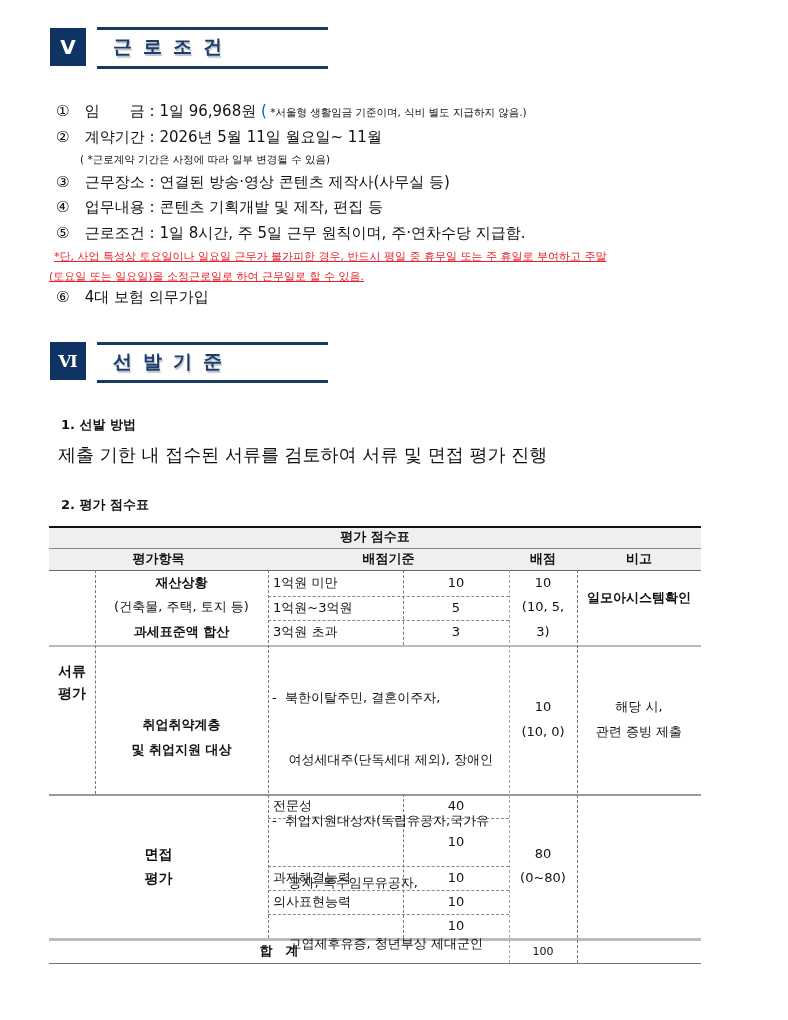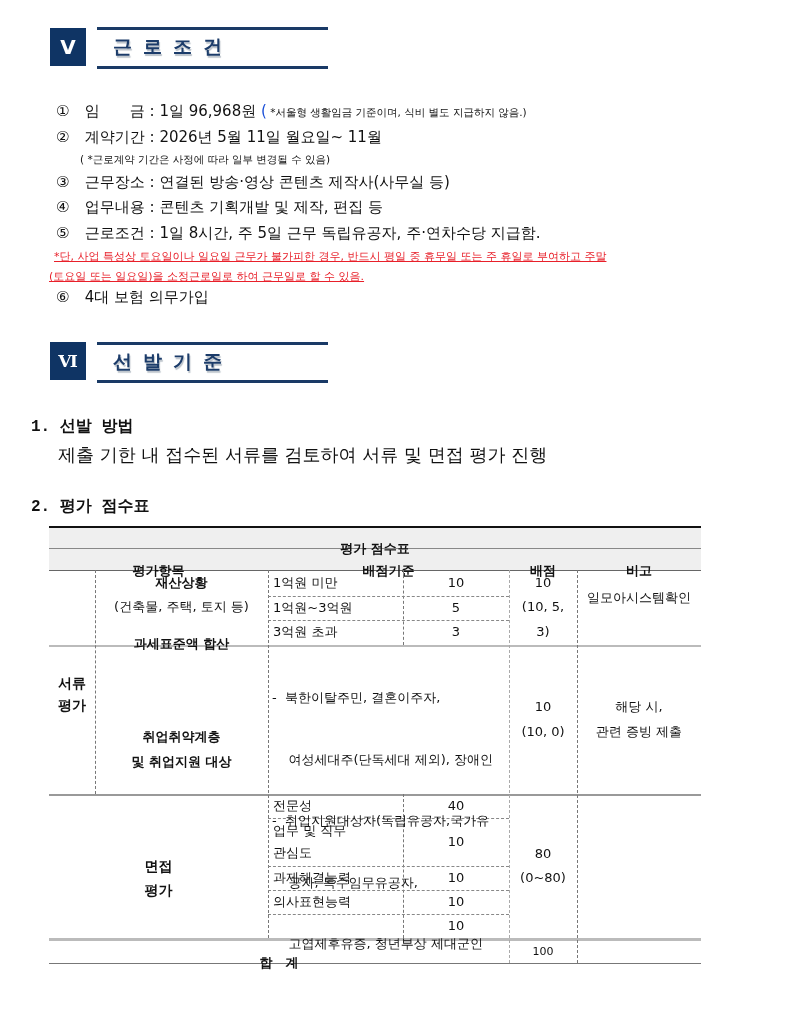--- a/index.html
+++ b/index.html
@@ -9,28 +9,28 @@
   .sec-badge { position:absolute; background:#0f3464; color:#fff; font-weight:bold;
                display:flex; align-items:center; justify-content:center; }
   .sec-line { position:absolute; height:3px; background:#1a3a66; }
   .sec-title { position:absolute; font-weight:bold; color:#1c3c6a; letter-spacing:11px;
                text-shadow:1px 2px 1px #b9c0c8; font-size:19px; }
   .item { position:absolute; left:56px; font-size:15px; white-space:nowrap; color:#111; }
   .item .num { display:inline-block; width:24px; }
   .paren-blue { color:#1a4fd8; }
   .small { font-size:10.5px; }
   .note-red { position:absolute; font-size:11px; color:#e8202a; white-space:nowrap;text-decoration:underline; }
-  .h2 { position:absolute; left:31px; font-size:16px; font-weight:bold;font-family:Liberation Mono, monospace; }
+  .h2 { position:absolute; left:61px; font-size:13px; font-weight:bold; }
   .body-txt { position:absolute; left:58px; font-size:18px; white-space:nowrap; }
   
   .t { position:absolute; left:49px; width:652px; font-size:13px; }
   .cell { position:absolute; display:flex; align-items:center; justify-content:center;
           text-align:center; box-sizing:border-box; line-height:1.75; }
   .left { justify-content:flex-start; text-align:left; padding-left:5px; }
-  .b { font-weight:bold;margin-top:12px; }
+  .b { font-weight:bold; }
   .hline { position:absolute; left:0; width:652px; }
   .vdash { position:absolute; width:0; border-left:1px dashed #777; }
   .hdash { position:absolute; height:0; border-top:1px dashed #888; }
 </style>
 </head>
 <body>
 
 <div class="sec-badge" style="left:50px;top:28px;width:36px;height:38px;font-size:20px;">Ⅴ</div>
 <div class="sec-line" style="left:97px;top:27px;width:231px;"></div>
 <div class="sec-line" style="left:97px;top:66px;width:231px;"></div>
@@ -50,21 +50,21 @@
 <div class="item" style="top:173px;">
   <span class="num">③</span>
   <span>근무장소</span><span style="white-space:pre;"> : </span><span>연결된 방송·영상 콘텐츠 제작사(사무실 등)</span>
 </div>
 <div class="item" style="top:198px;">
   <span class="num">④</span>
   <span>업무내용</span><span style="white-space:pre;"> : </span><span>콘텐츠 기획개발 및 제작, 편집 등</span>
 </div>
 <div class="item" style="top:224px;">
   <span class="num">⑤</span>
-  <span>근로조건</span><span style="white-space:pre;"> : </span><span>1일 8시간, 주 5일 근무 독립유공자, 주·연차수당 지급함.</span>
+  <span>근로조건</span><span style="white-space:pre;"> : </span><span>1일 8시간, 주 5일 근무 원칙이며, 주·연차수당 지급함.</span>
 </div>
 <div class="note-red" style="left:54px;top:249px;">*단, 사업 특성상 토요일이나 일요일 근무가 불가피한 경우, 반드시 평일 중 휴무일 또는 주 휴일로 부여하고 주말</div>
 <div class="note-red" style="left:49px;top:269px;">(토요일 또는 일요일)을 소정근로일로 하여 근무일로 할 수 있음.</div>
 
 <div class="item" style="top:288px;">
   <span class="num">⑥</span>
   <span>4대 보험 의무가입</span>
 </div>
 
 <div class="sec-badge" style="left:50px;top:342px;width:36px;height:38px;font-size:17px;font-family:'DejaVu Serif',serif;">Ⅵ</div>
@@ -118,43 +118,41 @@
   </div>
   <div class="cell left" style="left:219px;top:44px;width:135px;height:26px;">1억원 미만</div>
   <div class="cell" style="left:354px;top:44px;width:106px;height:26px;">10</div>
   <div class="cell left" style="left:219px;top:70px;width:135px;height:24px;">1억원~3억원</div>
   <div class="cell" style="left:354px;top:70px;width:106px;height:24px;">5</div>
   <div class="cell left" style="left:219px;top:94px;width:135px;height:25px;">3억원 초과</div>
   <div class="cell" style="left:354px;top:94px;width:106px;height:25px;">3</div>
   <div class="cell" style="left:460px;top:44px;width:68px;height:75px;white-space:pre-line;line-height:1.85;">10
 (10, 5,
 3)</div>
-  <div class="cell" style="left:528px;top:44px;width:124px;height:57px;">일모아시스템확인</div>
+  <div class="cell" style="left:528px;top:44px;width:124px;height:57px;font-weight:bold;">일모아시스템확인</div>
 
   <div class="cell b" style="left:46px;top:137px;width:173px;height:149px;white-space:pre-line;line-height:1.85;">취업취약계층
 및 취업지원 대상</div>
   <div class="abs" style="left:223px;top:121px;width:237px;height:119px;line-height:20.5px;white-space:pre;">
     <div>-  북한이탈주민, 결혼이주자,</div>
     <div>    여성세대주(단독세대 제외), 장애인</div>
     <div>-  취업지원대상자(독립유공자,국가유</div>
     <div>    공자, 특수임무유공자,</div>
     <div>    고엽제후유증, 청년부상 제대군인</div>
     
   </div>
   <div class="cell" style="left:460px;top:119px;width:68px;height:149px;white-space:pre-line;line-height:1.85;">10
 (10, 0)</div>
   <div class="cell" style="left:528px;top:119px;width:124px;height:149px;white-space:pre-line;line-height:1.85;">해당 시,
 관련 증빙 제출</div>
 
   <div class="cell b" style="left:0;top:268px;width:219px;height:144px;white-space:pre-line;font-size:14px;line-height:1.75;">면접
 평가</div>
   <div class="cell left" style="left:219px;top:268px;width:135px;height:24px;">전문성</div>
   <div class="cell" style="left:354px;top:268px;width:106px;height:24px;">40</div>
-  <div class="cell left" style="left:219px;top:292px;width:135px;height:48px;white-space:pre-line;line-height:1.7;">업무 및 직무
-관심도</div>
   <div class="cell" style="left:354px;top:292px;width:106px;height:48px;">10</div>
   <div class="cell left" style="left:219px;top:340px;width:135px;height:24px;">과제해결능력</div>
   <div class="cell" style="left:354px;top:340px;width:106px;height:24px;">10</div>
   <div class="cell left" style="left:219px;top:364px;width:135px;height:24px;">의사표현능력</div>
   <div class="cell" style="left:354px;top:364px;width:106px;height:24px;">10</div>
   <div class="cell" style="left:354px;top:388px;width:106px;height:24px;">10</div>
   <div class="cell" style="left:460px;top:268px;width:68px;height:144px;white-space:pre-line;line-height:1.85;">80
 (0~80)</div>
   <div class="cell" style="left:528px;top:268px;width:124px;height:144px;"></div>
 

